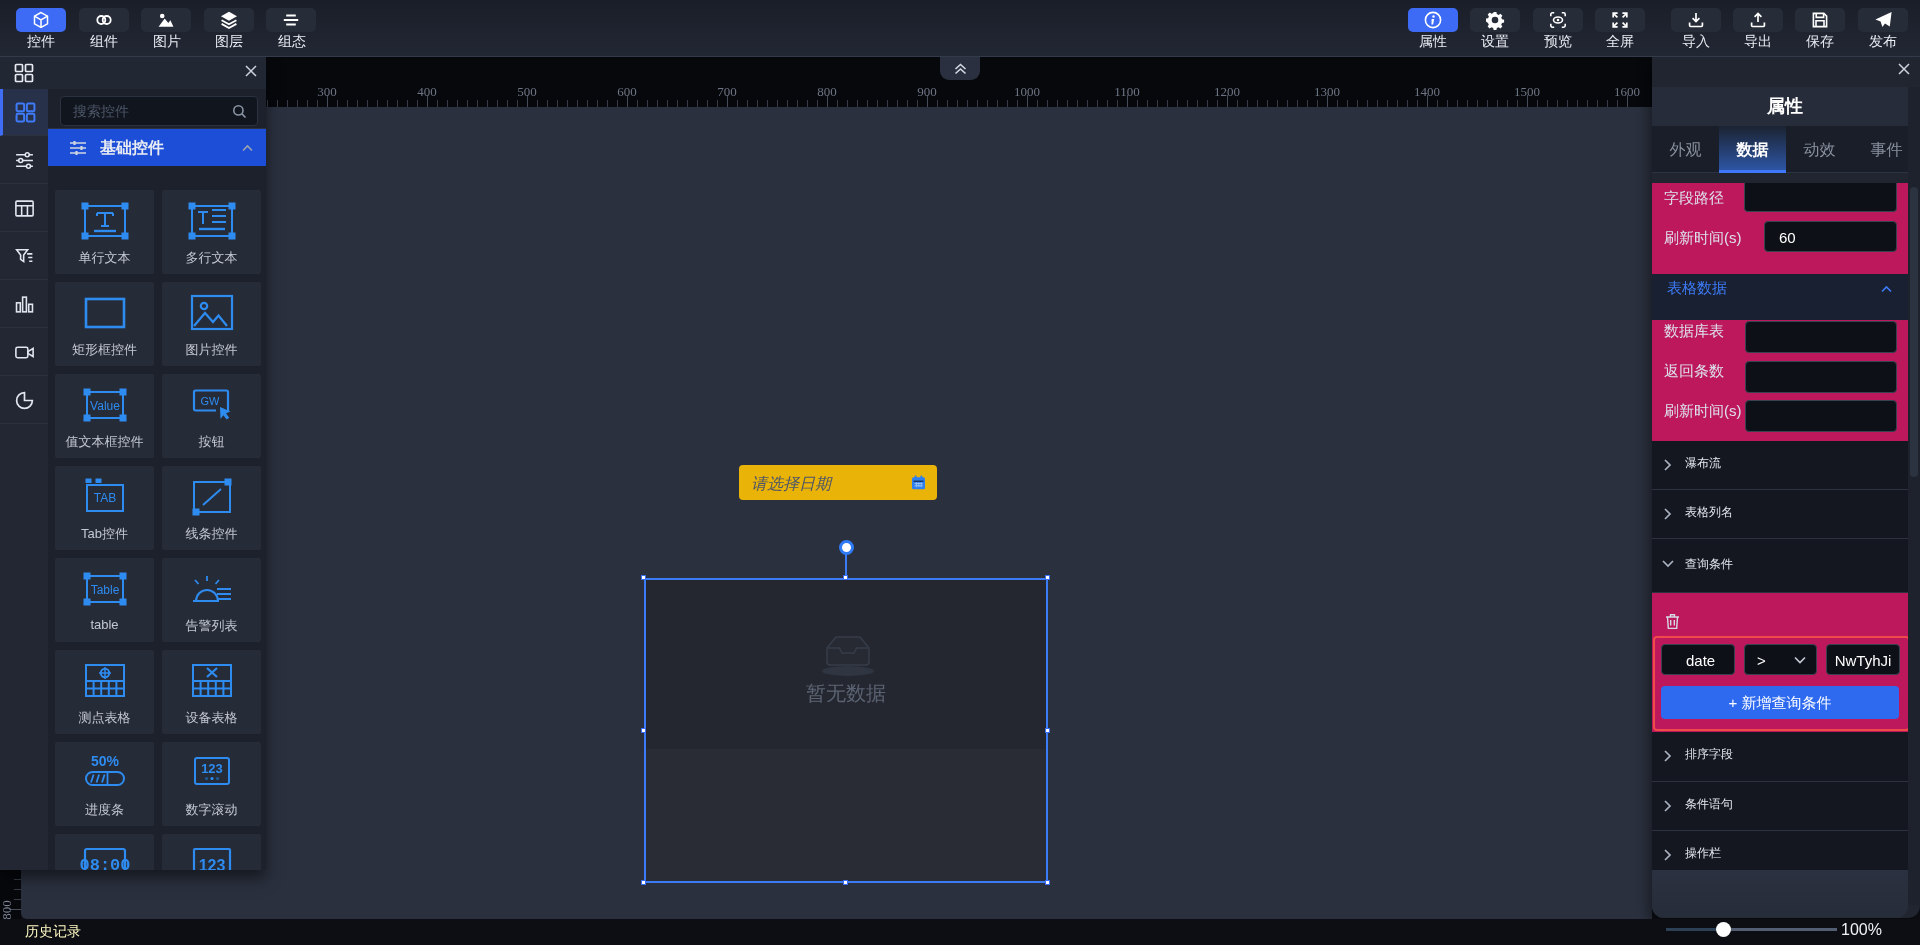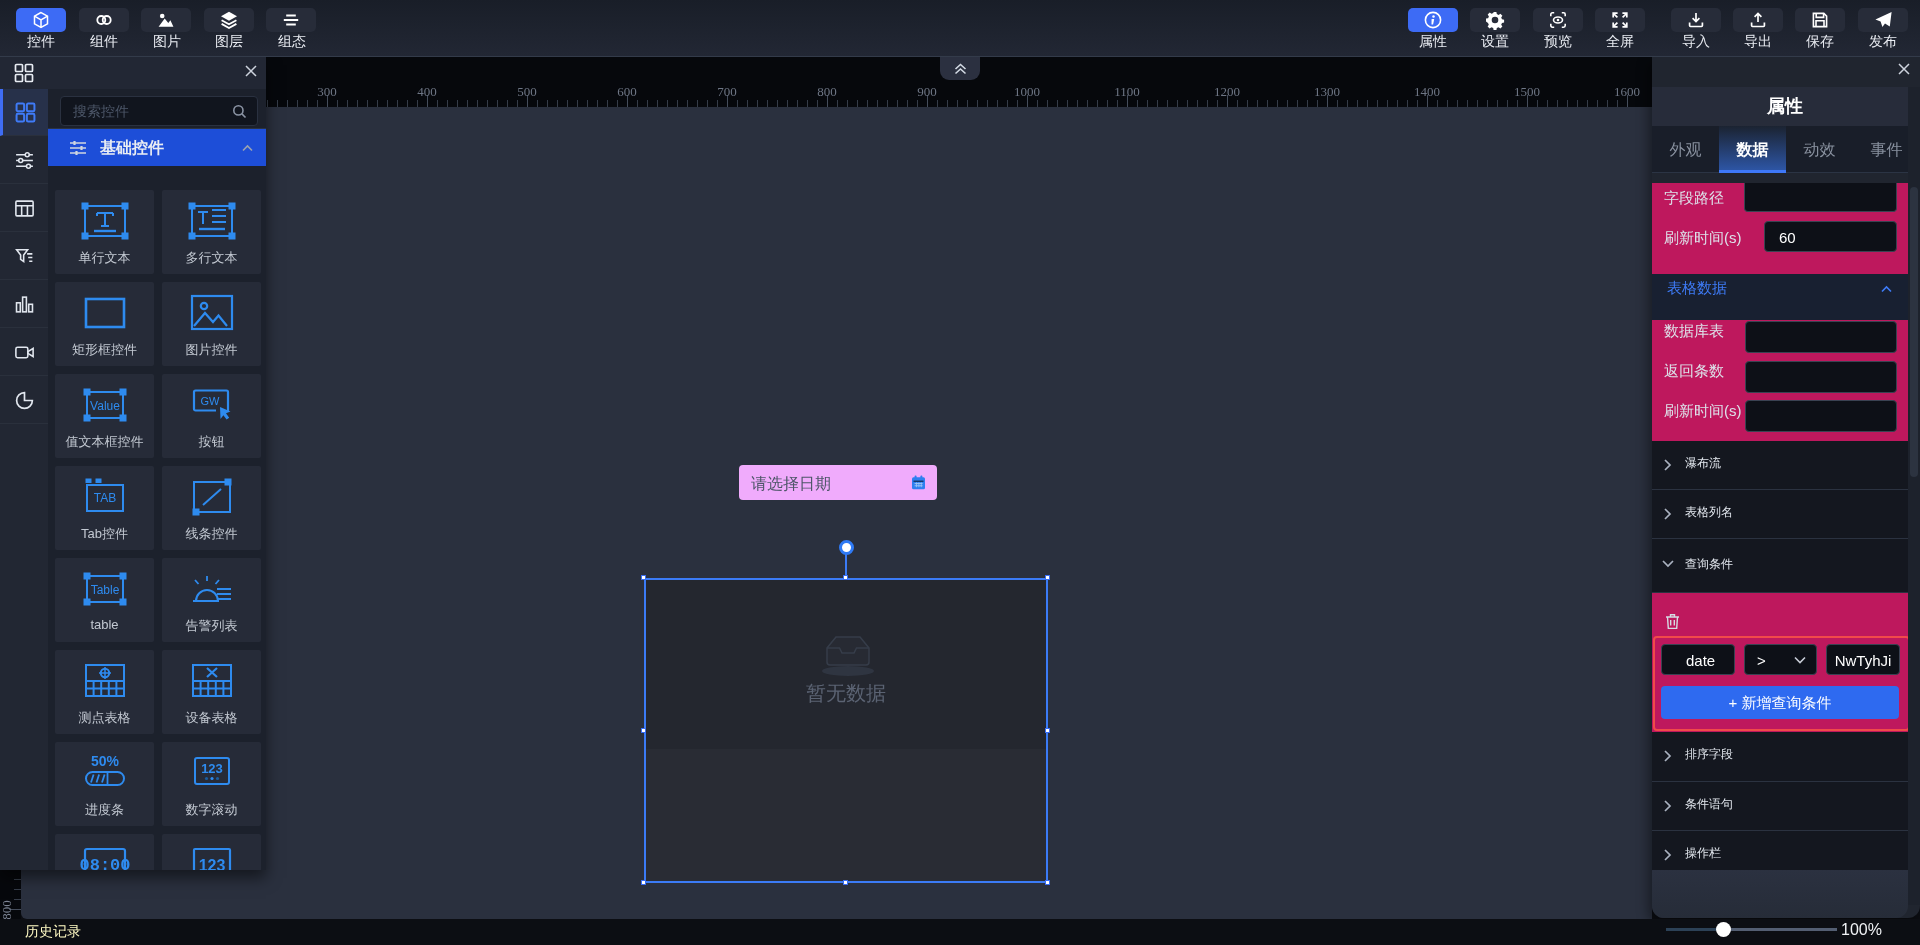--- a/index.html
+++ b/index.html
@@ -17,22 +17,22 @@
   #vruler { position:absolute; left:-21px; top:0; width:21px; height:862px; background:#06080c; }
   #vticks-minor { position:absolute; left:14px; top:52px; width:7px; height:810px;
     background:repeating-linear-gradient(180deg,#353c48 0 1px,transparent 1px 10px); }
   #vticks-major { position:absolute; left:9px; top:52px; width:12px; height:810px;
     background:repeating-linear-gradient(180deg,#454d5b 0 1px,transparent 1px 100px); }
   .vnum { position:absolute; color:#7c8494; font-family:"Liberation Serif", serif; font-size:13px;
     transform:rotate(-90deg); transform-origin:center; }
   #collapsebtn { position:absolute; left:919px; top:0; width:40px; height:23px; background:#2b3040;
     border-radius:0 0 9px 9px; display:flex; align-items:center; justify-content:center; }
   
-  #dateinput { position:absolute; left:718px; top:408px; width:198px; height:35px; background:#f0abfc;
-    border-radius:4px; }
+  #dateinput { position:absolute; left:718px; top:408px; width:198px; height:35px; background:#eab308;
+    border-radius:4px;font-style:italic; }
   #dateinput span { position:absolute; left:12px; top:9px; font-size:16px; color:#4d5668; }
   
   #widget { position:absolute; left:623px; top:521px; width:404px; height:305px;
     border:2px solid #3b7bf6; }
   #widget .wtop { position:absolute; left:0; top:0; width:100%; height:169px; background:#24272f; }
   #widget .wbot { position:absolute; left:0; top:169px; width:100%; height:132px; background:#292c34; }
   .handle { position:absolute; width:5px; height:5px; background:#fff; border:1px solid #3a6df2; z-index:5; }
   #rotline { position:absolute; left:824px; top:497px; width:2px; height:24px; background:#3b7bf6; }
   #rotknob { position:absolute; left:817.5px; top:482.5px; width:15px; height:15px; background:#fff;
     border:3.5px solid #2f7af5; border-radius:50%; }

